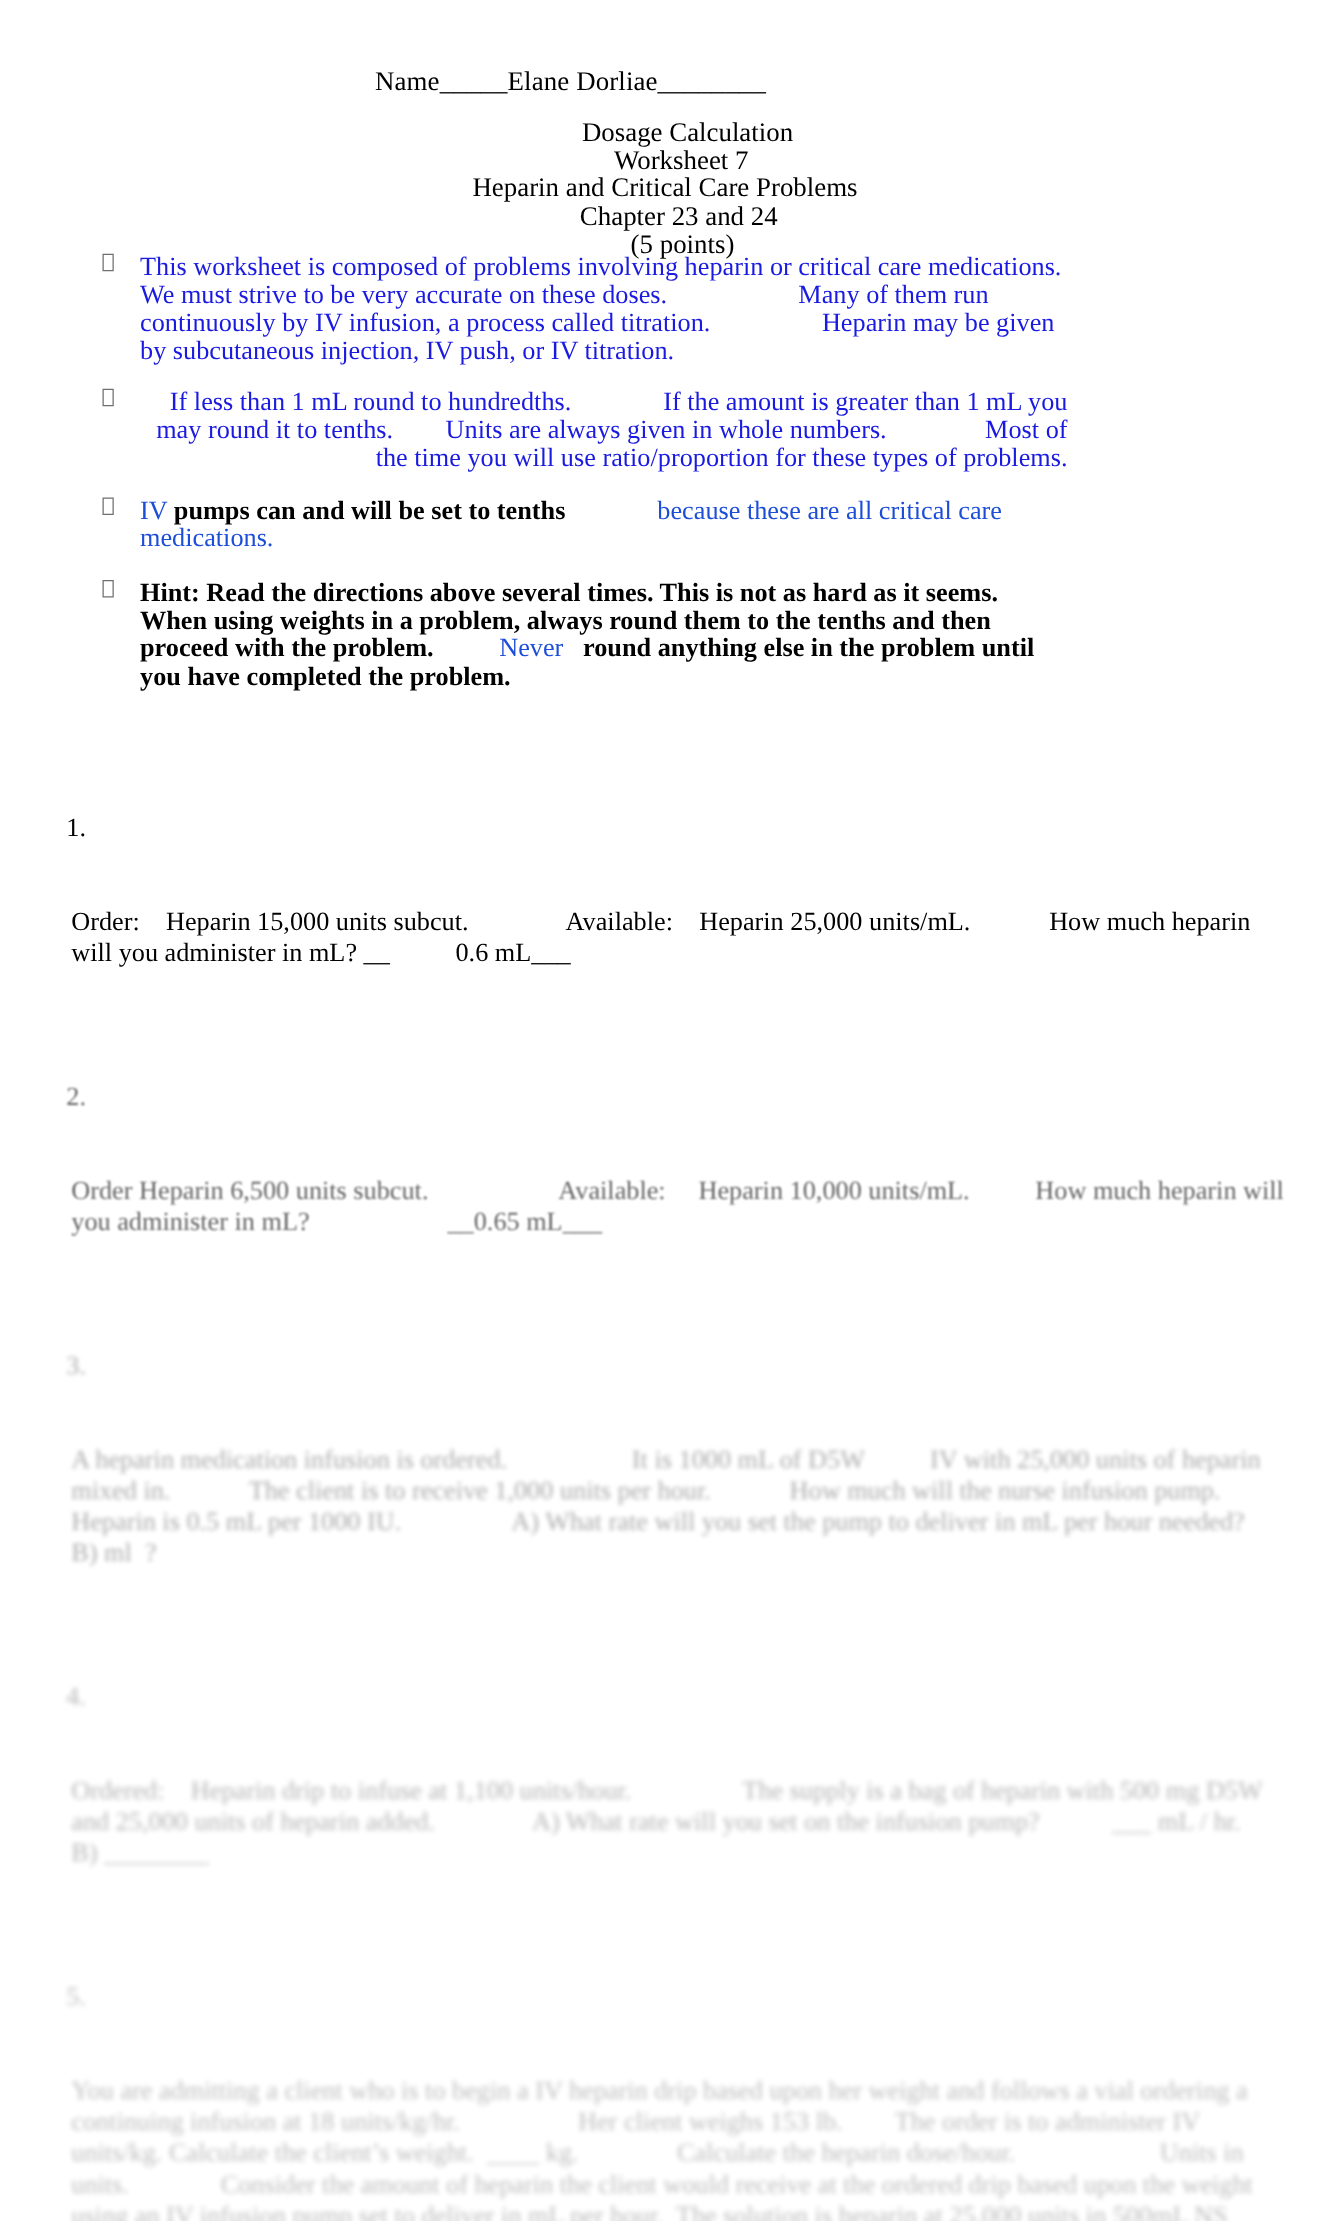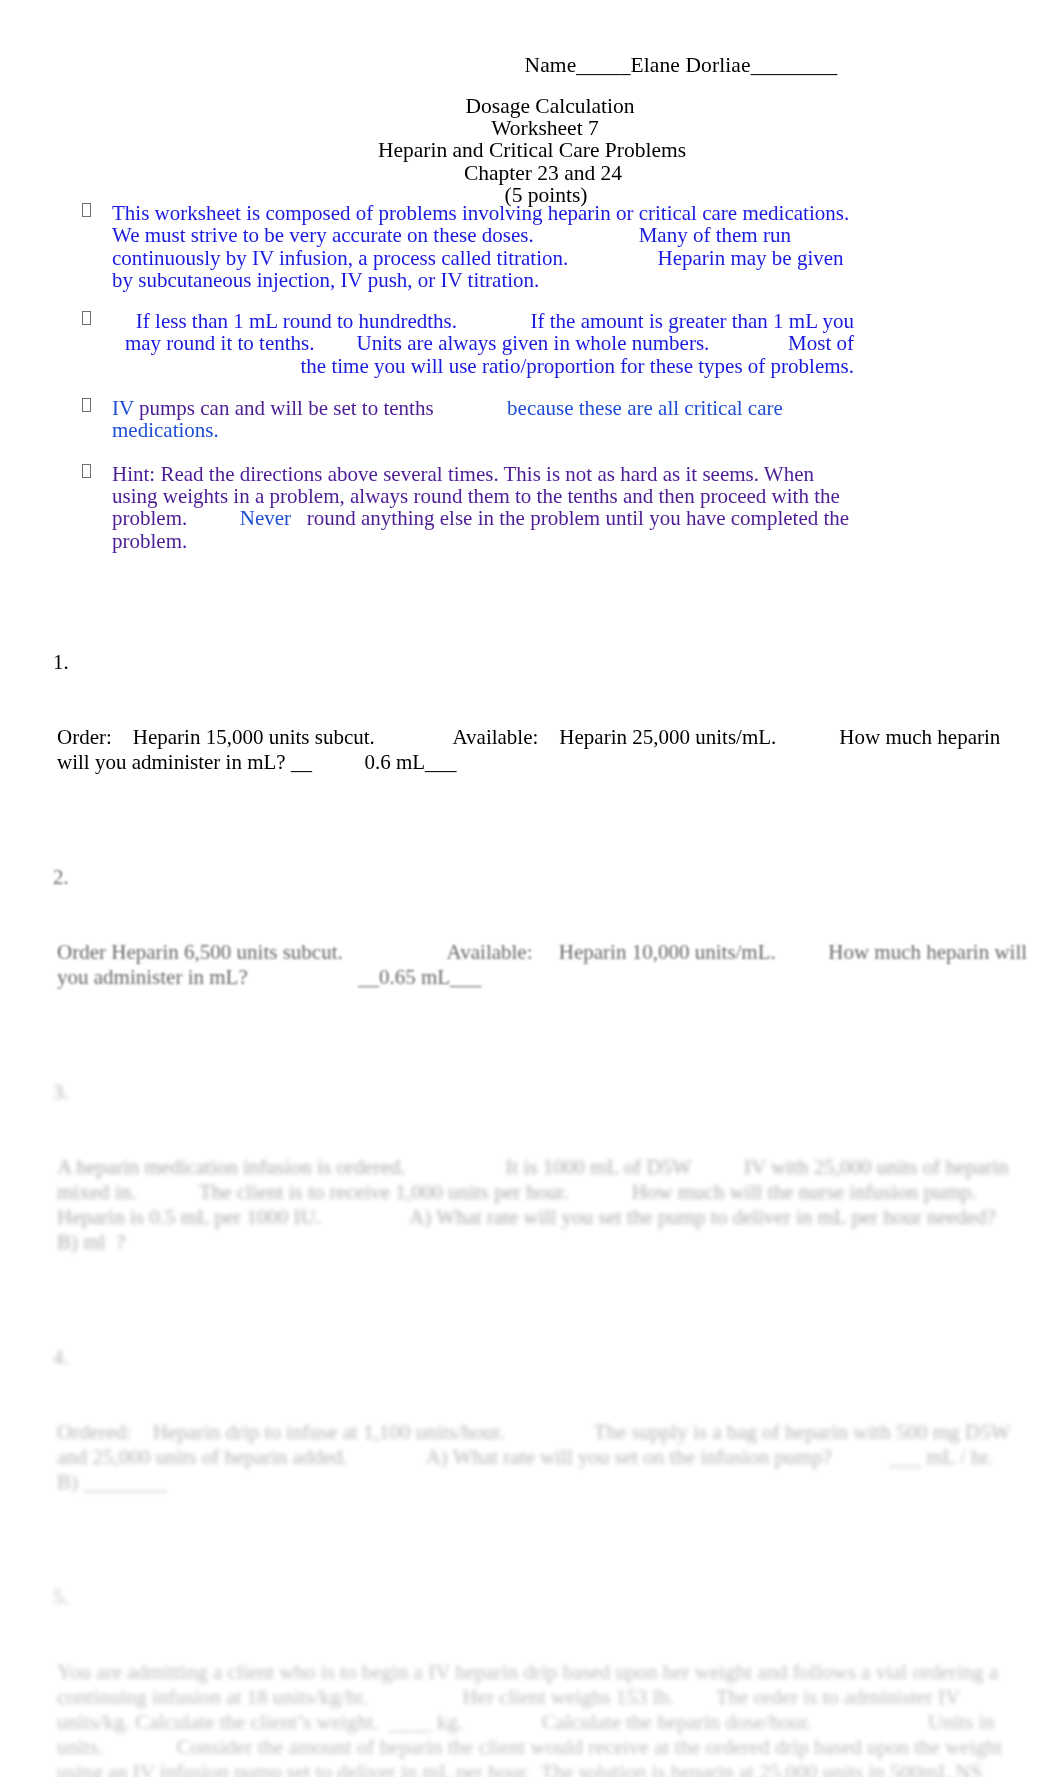--- a/index.html
+++ b/index.html
@@ -19,21 +19,20 @@
     background: #ffffff;
     overflow: hidden;
   }
 
   
   .name-line {
     position: absolute;
     left: 0;
     top: 52px;
     width: 100%;
-    text-align: center;
     font-size: 21.5px;
     line-height: 26px;
     letter-spacing: 0.1px;
   }
   .name-line .shift {
     display: inline-block;
     margin-left: 300px;
     white-space: pre;
   }
 
@@ -78,21 +77,21 @@
     border: 1px solid #6f6f6f;
     box-sizing: border-box;
     background: transparent;
     font-size: 0;
   }
   .bullet-text {
     display: block;
     white-space: pre-wrap;
   }
   .blue { color: #1a1ae0; }
-  .red  { color: #4c1d95; }
+  .red  { color: #000000; font-weight: bold; }
   .blk  { color: #1d4ed8; }
 
   .bullet-item.b1 { margin-bottom: 19px; }
   .bullet-item.b2 { margin-bottom: 20px; text-align: right; }
   .bullet-item.b3 { margin-bottom: 18px; }
   .bullet-item.b4 { margin-bottom: 21px; }
   .bullet-item.b5 { margin-bottom: 0; }
 
   
   .questions {

